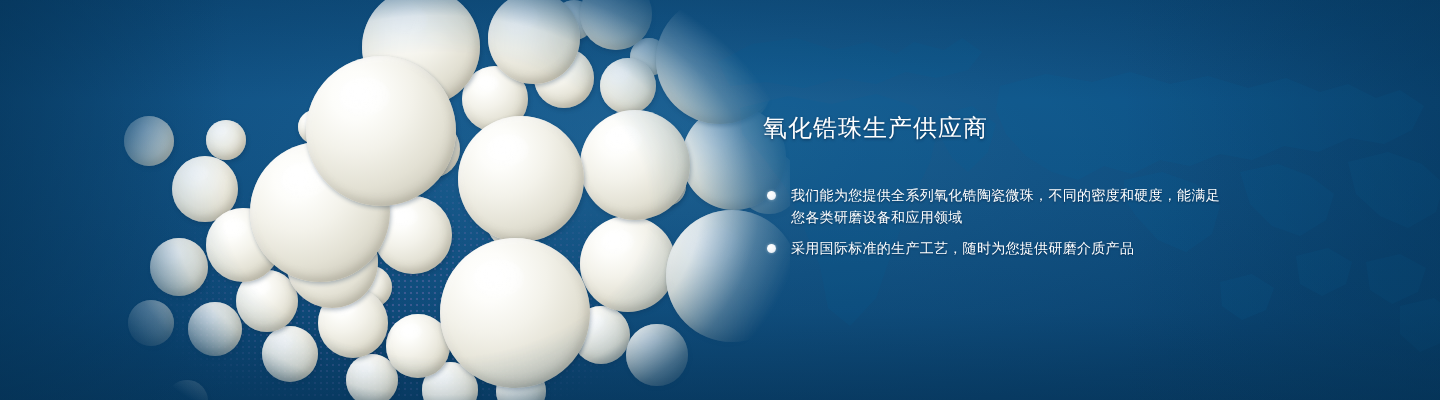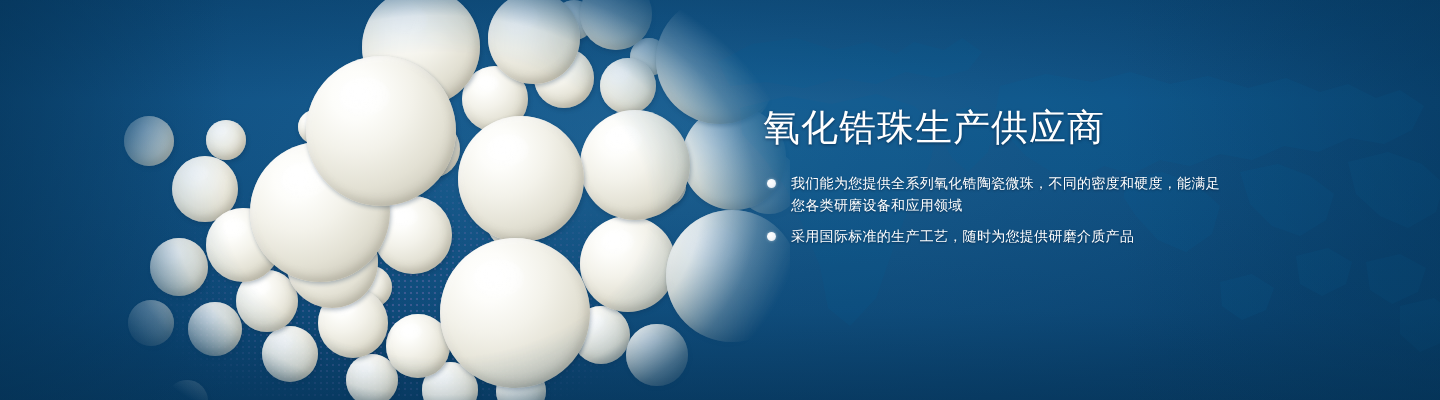--- a/index.html
+++ b/index.html
@@ -76,28 +76,28 @@
     filter:blur(1px);
   }
 
   
   .copy {
     position:absolute; left:763px; top:108px;
     width:470px;
   }
   .headline {
     color:#ffffff;
-    font-size:37px;
+    font-size:24px;
     font-weight:400;
     letter-spacing:1px;
     line-height:40px;
     text-shadow:0 1px 3px rgba(0,20,45,.55);
     white-space:nowrap;
   }
-  .bullets { margin-top:24px; }
+  .bullets { margin-top:36px; }
   .bullet {
     position:relative;
     padding-left:28px;
     margin-bottom:9px;
     color:#ffffff;
     font-size:14px;
     line-height:22px;
     letter-spacing:.3px;
     text-shadow:0 1px 2px rgba(0,20,45,.5);
   }

